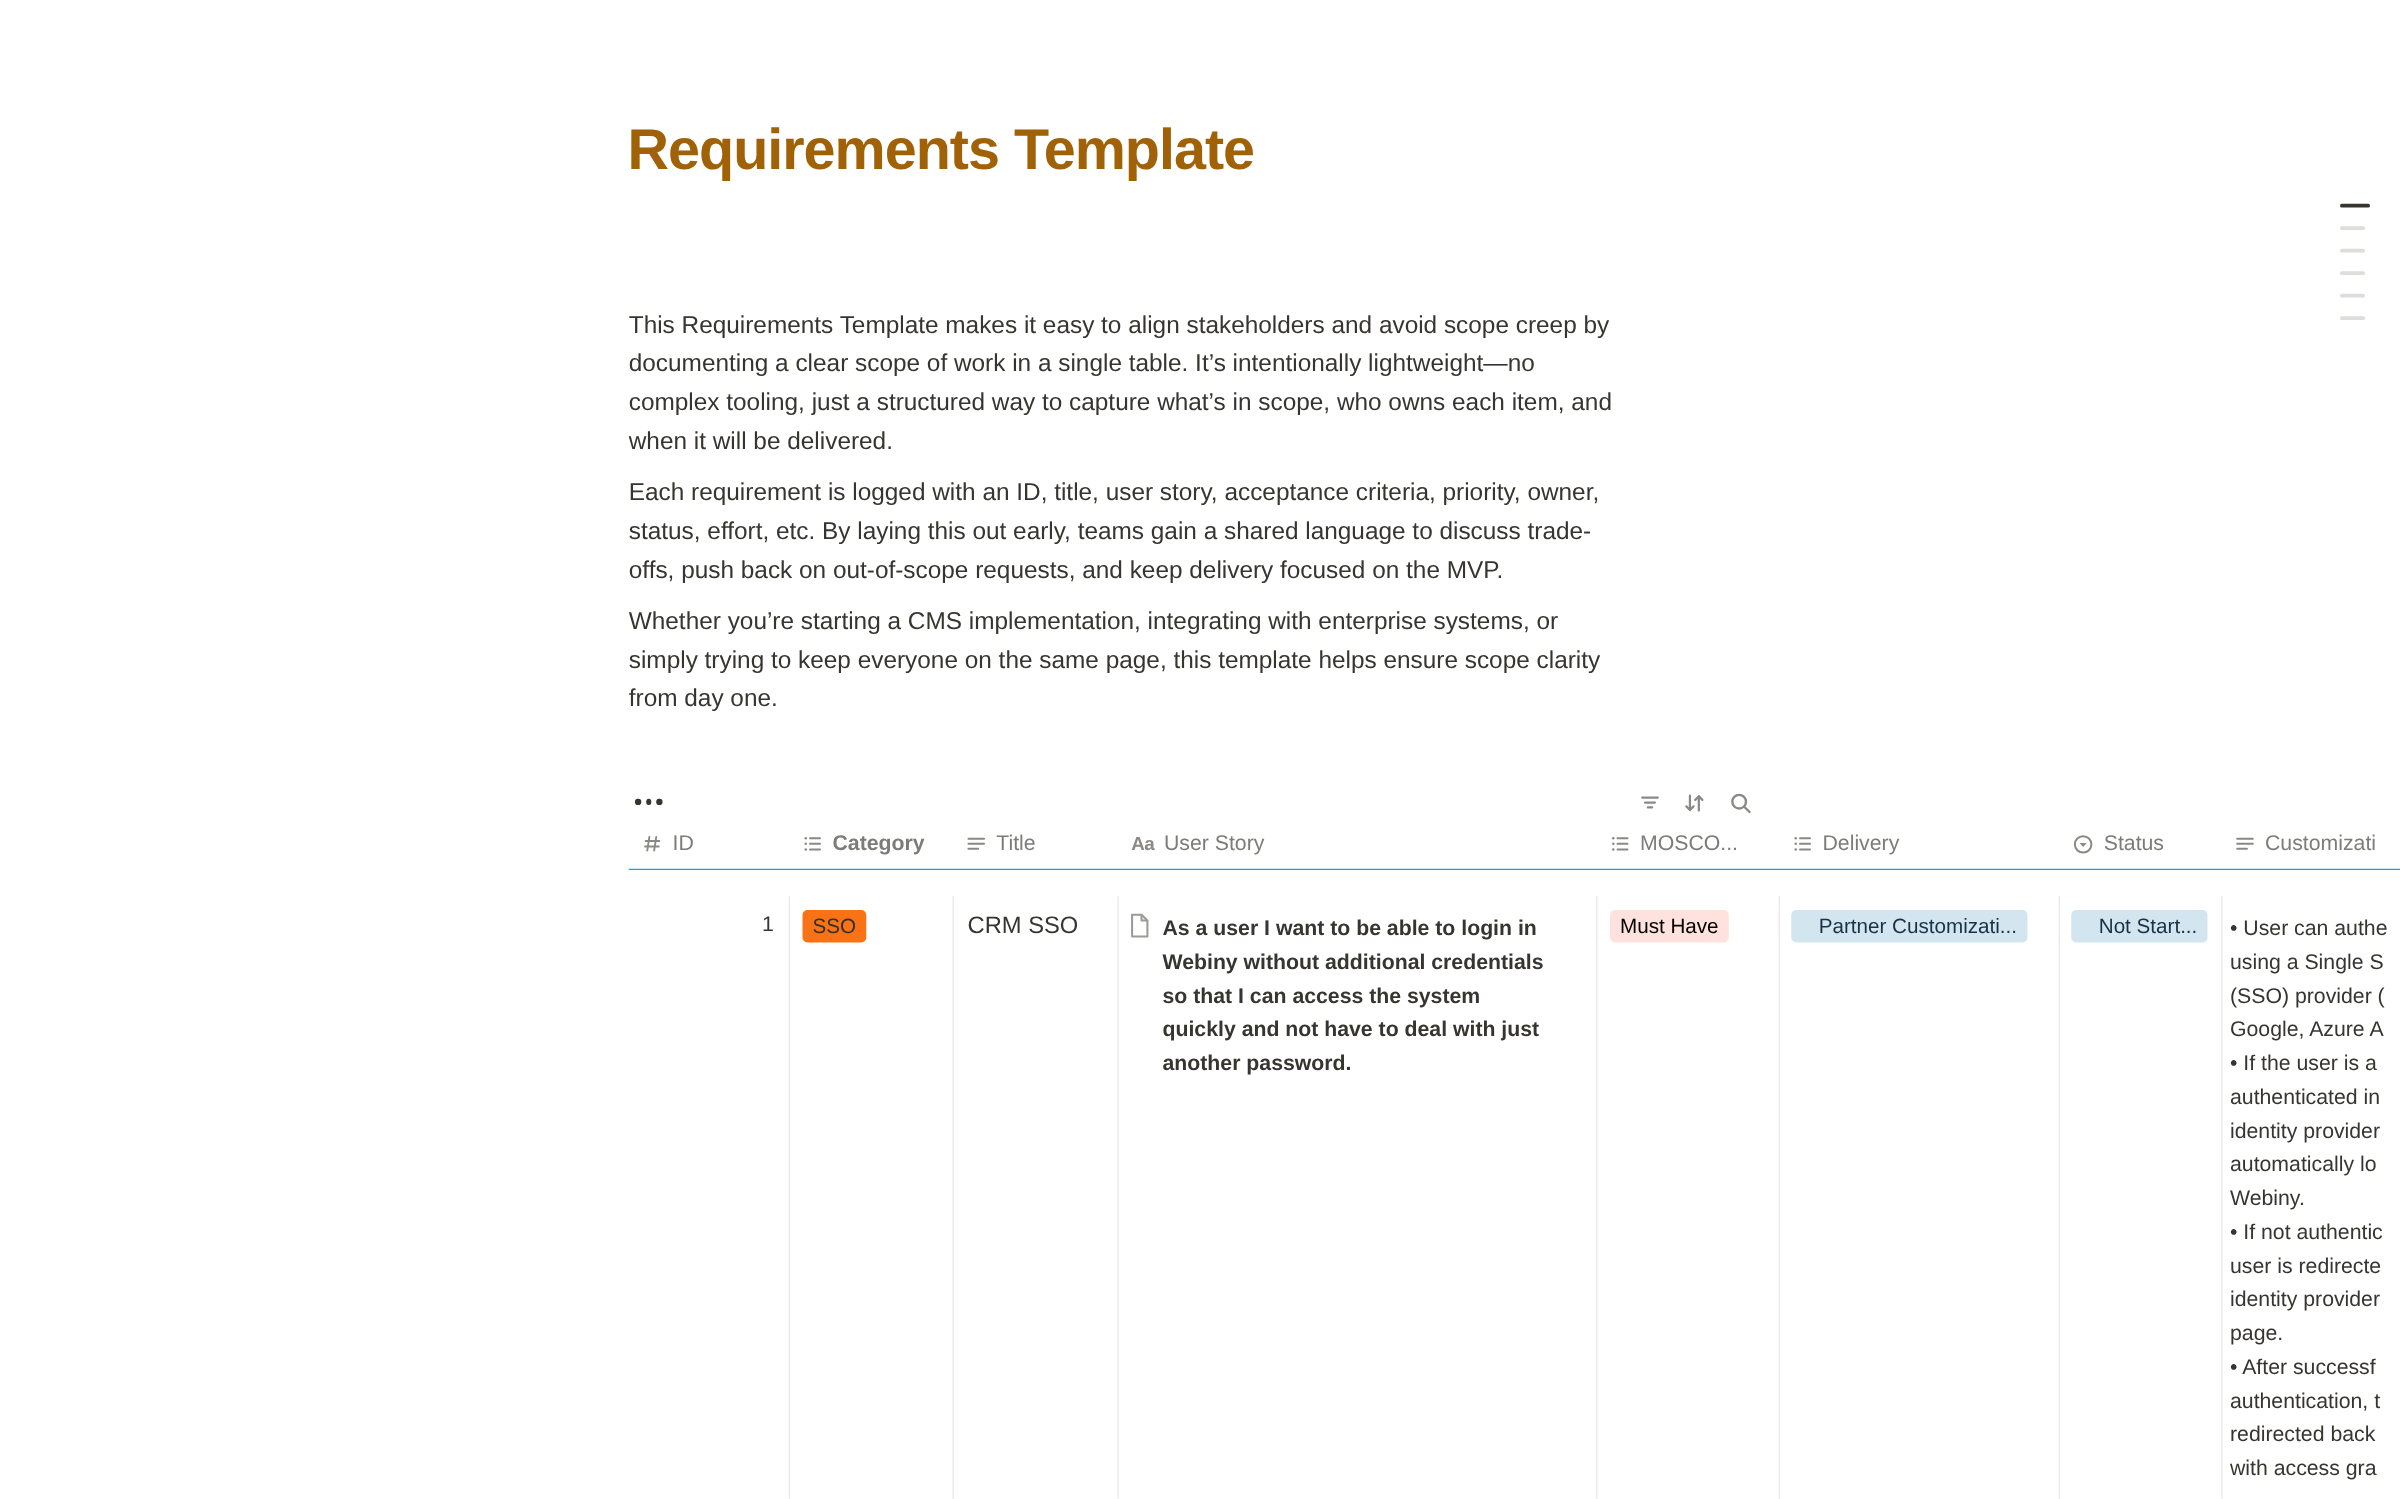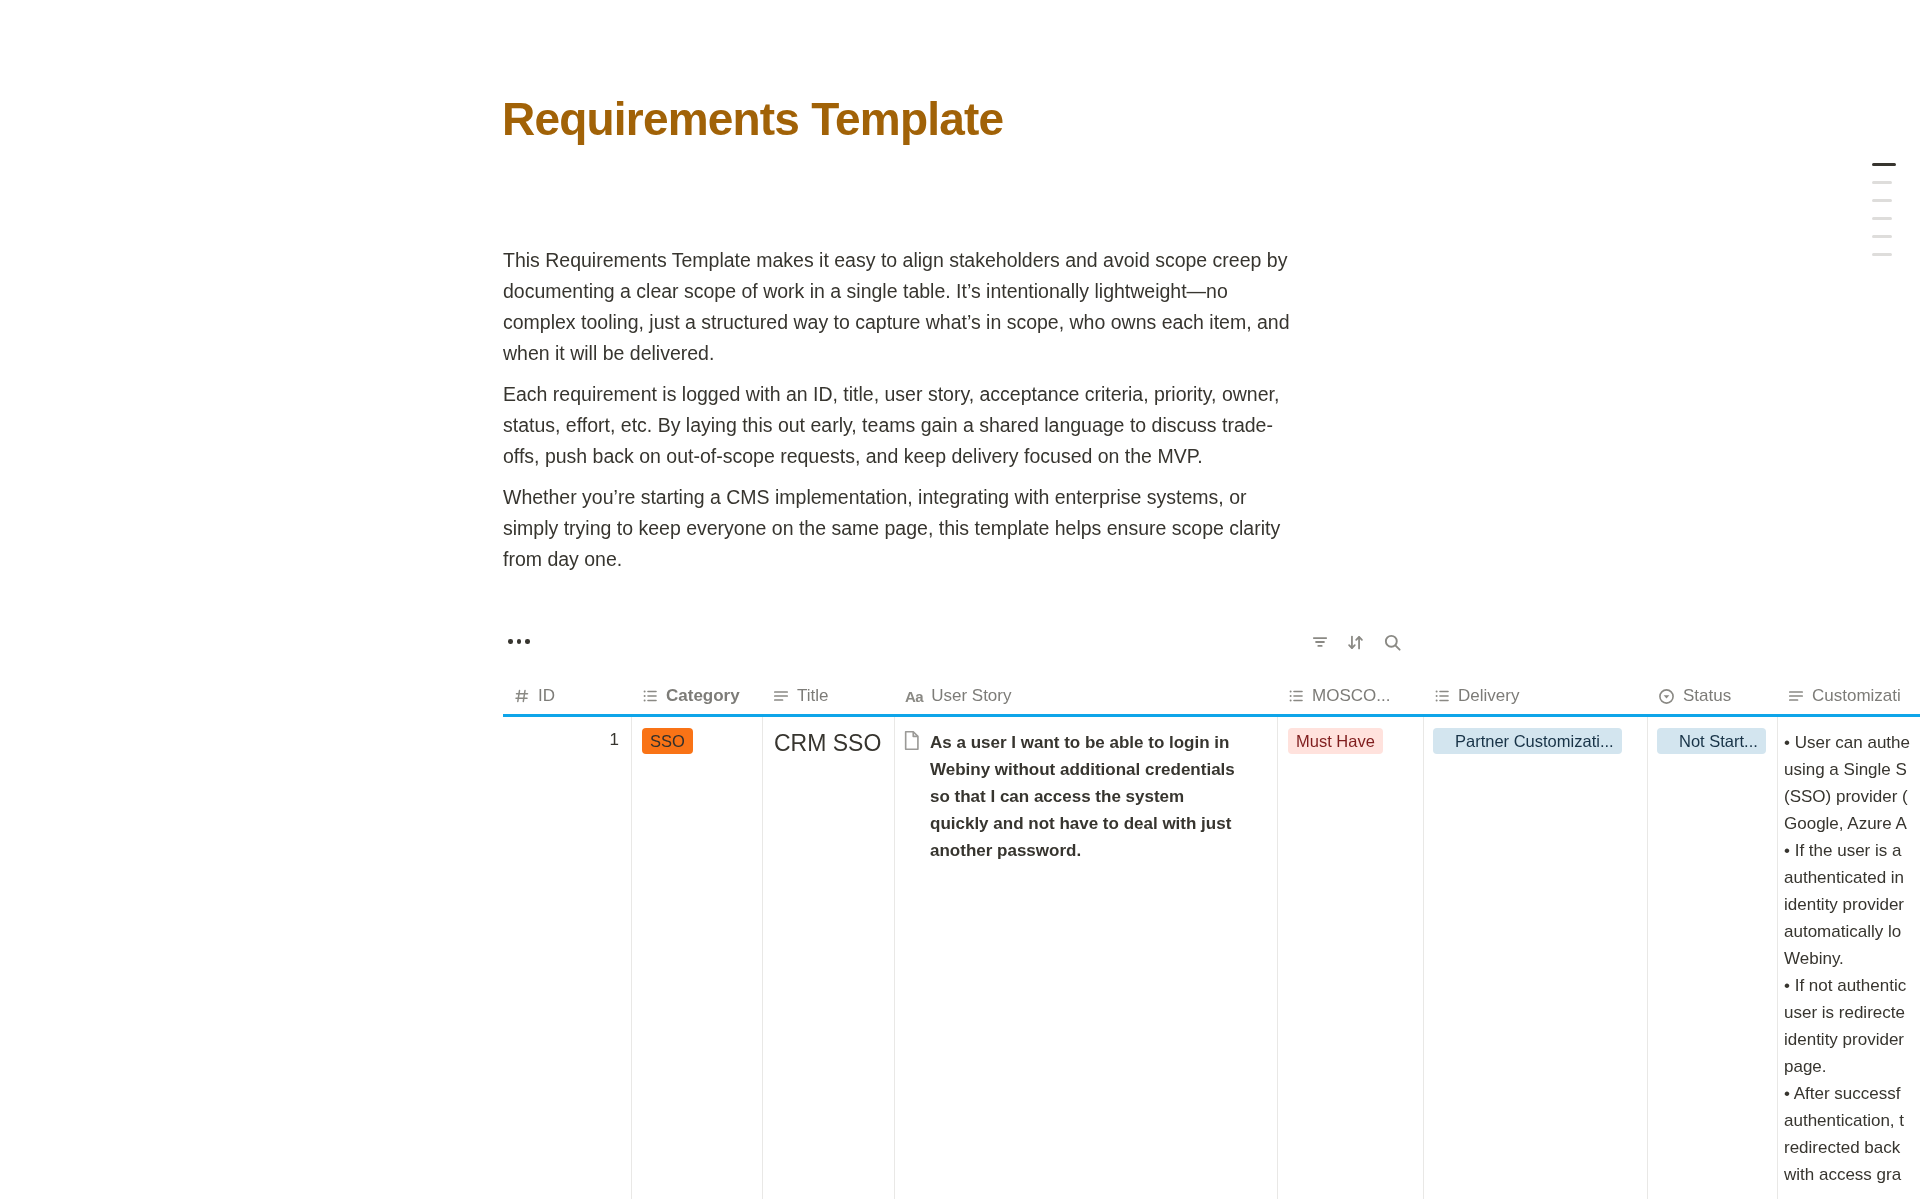--- a/index.html
+++ b/index.html
@@ -19,33 +19,33 @@
   .dash { height:3px; border-radius:2px; background:#dedddb; margin-bottom:15px; width:20px; cursor:pointer; }
   .dash.active { background:#37352f; width:24px; }
 
   
   #more-btn { left:504px; top:633px; display:flex; gap:4px; align-items:center; padding:6px 4px; cursor:pointer; border-radius:4px; }
   #more-btn .dot { width:4.5px; height:4.5px; border-radius:50%; background:#37352f; }
   .tool-btn { top:628px; width:28px; height:28px; display:flex; align-items:center; justify-content:center; cursor:pointer; border-radius:4px; }
   #filter-btn { left:1306px; } #sort-btn { left:1341px; } #search-btn { left:1378px; }
 
   
-  #thead { left:503px; top:675px; width:1417px; height:42px; border-bottom:3px solid #0ea5e9; }
+  #thead { left:503px; top:654px; width:1417px; height:42px; border-bottom:1px solid #0ea5e9; }
   .hcell { position:absolute; top:0; height:42px; display:flex; align-items:center; gap:8px;
            padding-left:11px; color:#7d7c78; font-size:17px; white-space:nowrap; overflow:hidden; cursor:pointer; }
   .hcell svg, .hcell .aa { flex:0 0 auto; }
   #row1 { left:503px; top:717px; width:1417px; height:482px; }
   .vsep { position:absolute; top:0; bottom:0; width:1px; background:#e9e8e6; }
   .chip { position:absolute; display:inline-block; font-size:16.5px; line-height:20px; padding:3px 8px;
           border-radius:4px; white-space:nowrap; }
   .chip-gray { background:#f97316; color:#32302c; }
-  .chip-red  { background:#ffe2dd; color:#7f1d1d; }
+  .chip-red  { background:#ffe2dd; color:#000000; }
   .chip-blue { background:#d3e5ef; color:#183347;padding-left:22px; }
   #cell-id { left:0; top:13px; width:116px; text-align:right; font-size:17px; }
-  #cell-title { left:271px; top:13px; font-size:23px; }
+  #cell-title { left:271px; top:13px; font-size:19px; }
   #story-icon { left:399px; top:13px; }
   #cell-story { left:427px; top:12px; width:330px; font-size:17px; font-weight:600; line-height:27px; white-space:pre-line; }
   #cell-acceptance { left:1281px; top:12px; width:640px; font-size:17px; line-height:27px; white-space:pre; }
   .aa { font-size:15px; font-weight:600; color:#8a8984; letter-spacing:-0.5px; }
 </style>
 </head>
 <body>
 
 <h1 class="abs" id="page-title">Requirements Template</h1>
 <p class="abs para" id="para-1">This Requirements Template makes it easy to align stakeholders and avoid scope creep by

